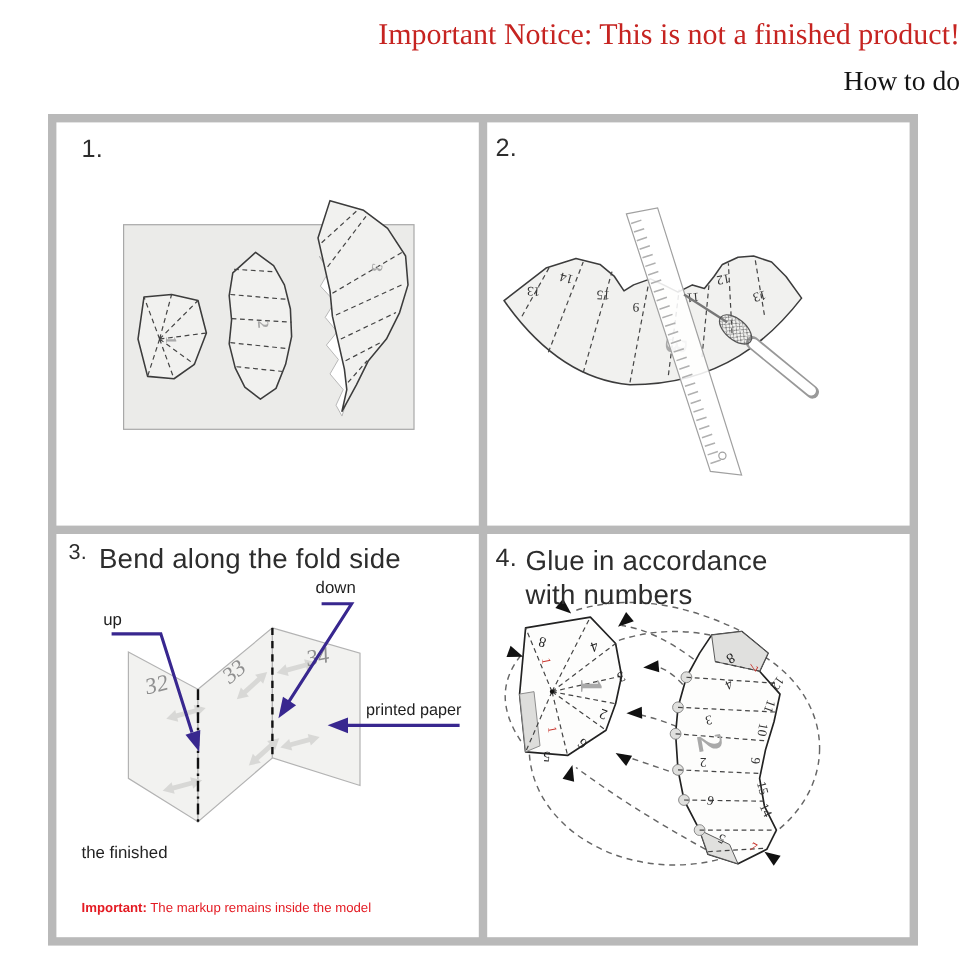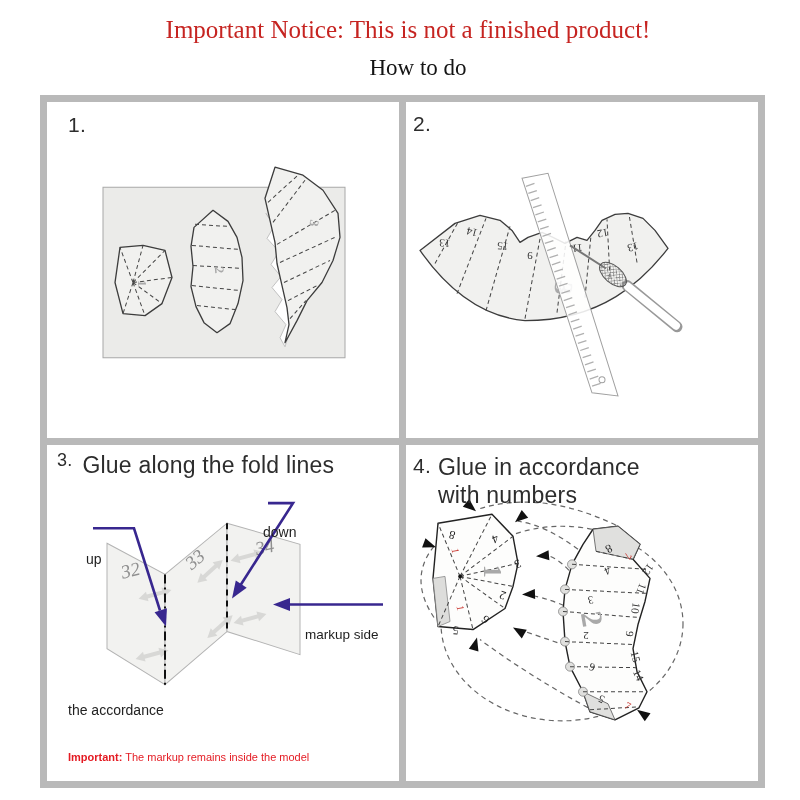--- a/index.html
+++ b/index.html
@@ -1,34 +1,34 @@
 <!DOCTYPE html>
 <html><head>
 <meta charset="utf-8">
 <style>
   html,body{margin:0;padding:0;}
   body{width:800px;height:800px;background:#fff;position:relative;
        font-family:"Liberation Sans",sans-serif;overflow:hidden;}
-  .center-line{position:absolute;left:16px;right:0;text-align:center;}
+  .center-line{position:absolute;left:16px;right:0;text-align:right;}
   .notice-title{top:16px;font-family:"Liberation Serif",serif;font-size:25px;color:#c62421;}
   .howto{top:55px;font-family:"Liberation Serif",serif;font-size:23px;color:#141414;margin-left:20px;}
   .grid{position:absolute;left:40px;top:95px;width:725px;height:693px;background:#b9b9b9;
         display:grid;grid-template-columns:1fr 1fr;grid-template-rows:1fr 1fr;gap:7px;
         padding:7px;box-sizing:border-box;}
   .panel{background:#fff;position:relative;overflow:hidden;}
   .art{position:absolute;left:0;top:0;width:100%;height:100%;z-index:1;}
   .step-head{position:relative;z-index:2;display:flex;align-items:flex-start;
              font-size:23px;color:#2d2d2d;letter-spacing:.2px;line-height:1.22;}
   .p1 .step-head{padding:10px 4px 0 21px;}
   .p2 .step-head{padding:9px 4px 0 7px;}
   .p3 .step-head{padding:6px 4px 0 10px;}
   .p4 .step-head{padding:8px 4px 0 7px;}
   .step-num{margin-right:7px;font-size:21px;}
   .p3 .step-num{font-size:18px;position:relative;top:-1px;margin-right:10px;}
-  .lbl{position:absolute;z-index:2;font-size:14px;color:#1e1e1e;margin-top:43px;}
+  .lbl{position:absolute;z-index:2;font-size:14px;color:#1e1e1e;}
   .lbl-printed{font-size:13.5px;}
   .p3note{position:absolute;z-index:2;left:21px;top:256px;font-size:14px;color:#222;line-height:1.32;}
   .p3imp{position:absolute;z-index:2;left:21px;top:306px;font-size:11px;color:#e41b23;}
   .p3imp b{font-weight:bold;}
   
   .part{fill:#f1f1ef;stroke:#3c3c3c;stroke-width:1.3;stroke-linejoin:round;}
   .part4{fill:#fdfdfc;stroke:#222;stroke-width:1.4;stroke-linejoin:round;}
   .dashline{fill:none;stroke:#444;stroke-width:1;stroke-dasharray:4,3;}
   .conn{fill:none;stroke:#666;stroke-width:1.2;stroke-dasharray:5,4;}
   .face{fill:#f2f2f0;stroke:#b3b3b3;stroke-width:1;}
@@ -117,26 +117,26 @@
           <ellipse cx="207" cy="172" rx="16" ry="8.5" fill="url(#xh)" stroke="#555" stroke-width="1"></ellipse>
         </g>
       </g>
     </svg>
   </div>
 
   <div class="panel p3">
     <div class="step-head">
       <span class="step-num">3.</span>
       <div>
-          <div>Glue along the fold lines</div>
+          <div>Bend along the fold side</div>
         </div>
     </div>
     <div class="lbl" style="left:39px;top:63px;">up</div>
     <div class="lbl" style="left:216px;top:36px;">down</div>
-    <div class="lbl lbl-printed" style="left:258px;top:139px;">markup side</div>
+    <div class="lbl lbl-printed" style="left:258px;top:139px;">printed paper</div>
     <svg class="art" viewBox="0 0 352 335" preserveAspectRatio="none">
 
       <g>
         <path class="face" d="M60,98 L118,129 L118,239 L60,203 Z"></path>
         <path class="face" d="M118,129 L180,78 L180,186 L118,239 Z"></path>
         <path class="face" d="M180,78 L253,99 L253,209 L180,186 Z"></path>
 
         <g class="darr" transform="translate(108,149) rotate(-15)">
             <rect x="-9" y="-2" width="18" height="4"></rect>
             <path d="M-17,0 L-8,-5 L-8,5 Z"></path>
@@ -181,21 +181,21 @@
       <g>
         <path class="purple" d="M221,58 L246,58 L192,142"></path>
         <path class="phead" transform="translate(185,153) rotate(123)" d="M0,0 L-17,-6.5 L-17,6.5 Z"></path>
       </g>
       <g>
         <line class="purple" x1="336" y1="159" x2="242" y2="159"></line>
         <path class="phead" transform="translate(226,159) rotate(180)" d="M0,0 L-17,-6.5 L-17,6.5 Z"></path>
       </g>
     </svg>
     <div class="p3note">
-      <div>the accordance</div>
+      <div>the finished</div>
     </div>
     <div class="p3imp"><b>Important:</b><span> The markup remains inside the model</span></div>
   </div>
 
   <div class="panel p4">
     <div class="step-head">
       <span class="step-num">4.</span>
       <div>
         <div>Glue in accordance</div>
         <div>with numbers</div>

